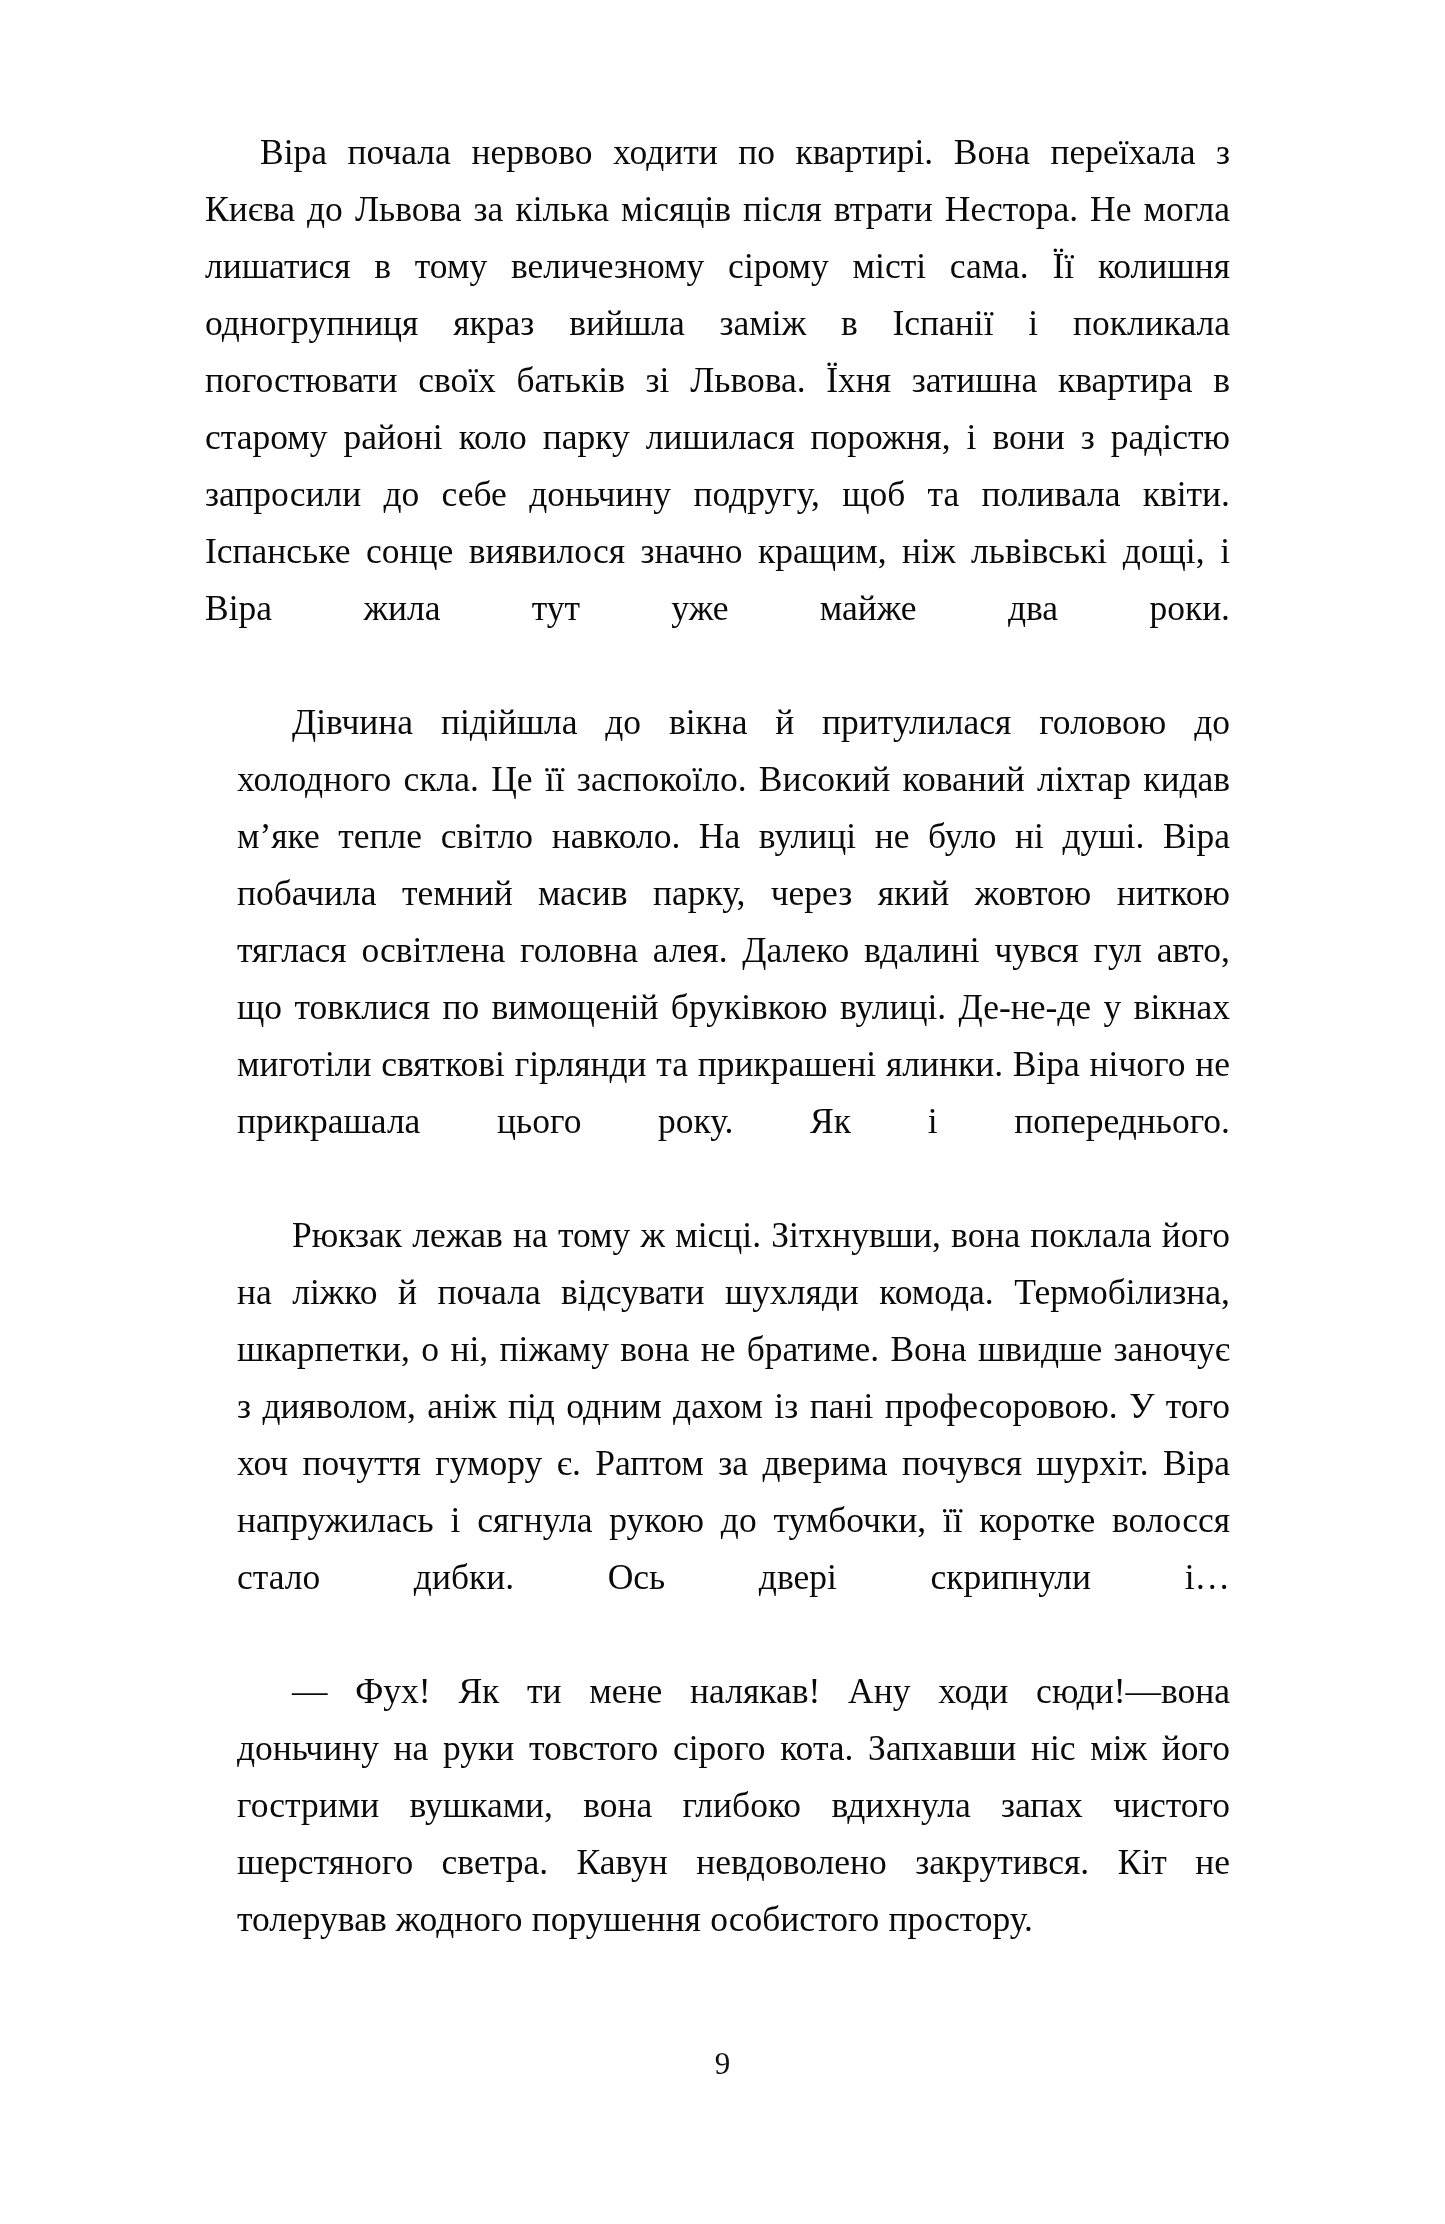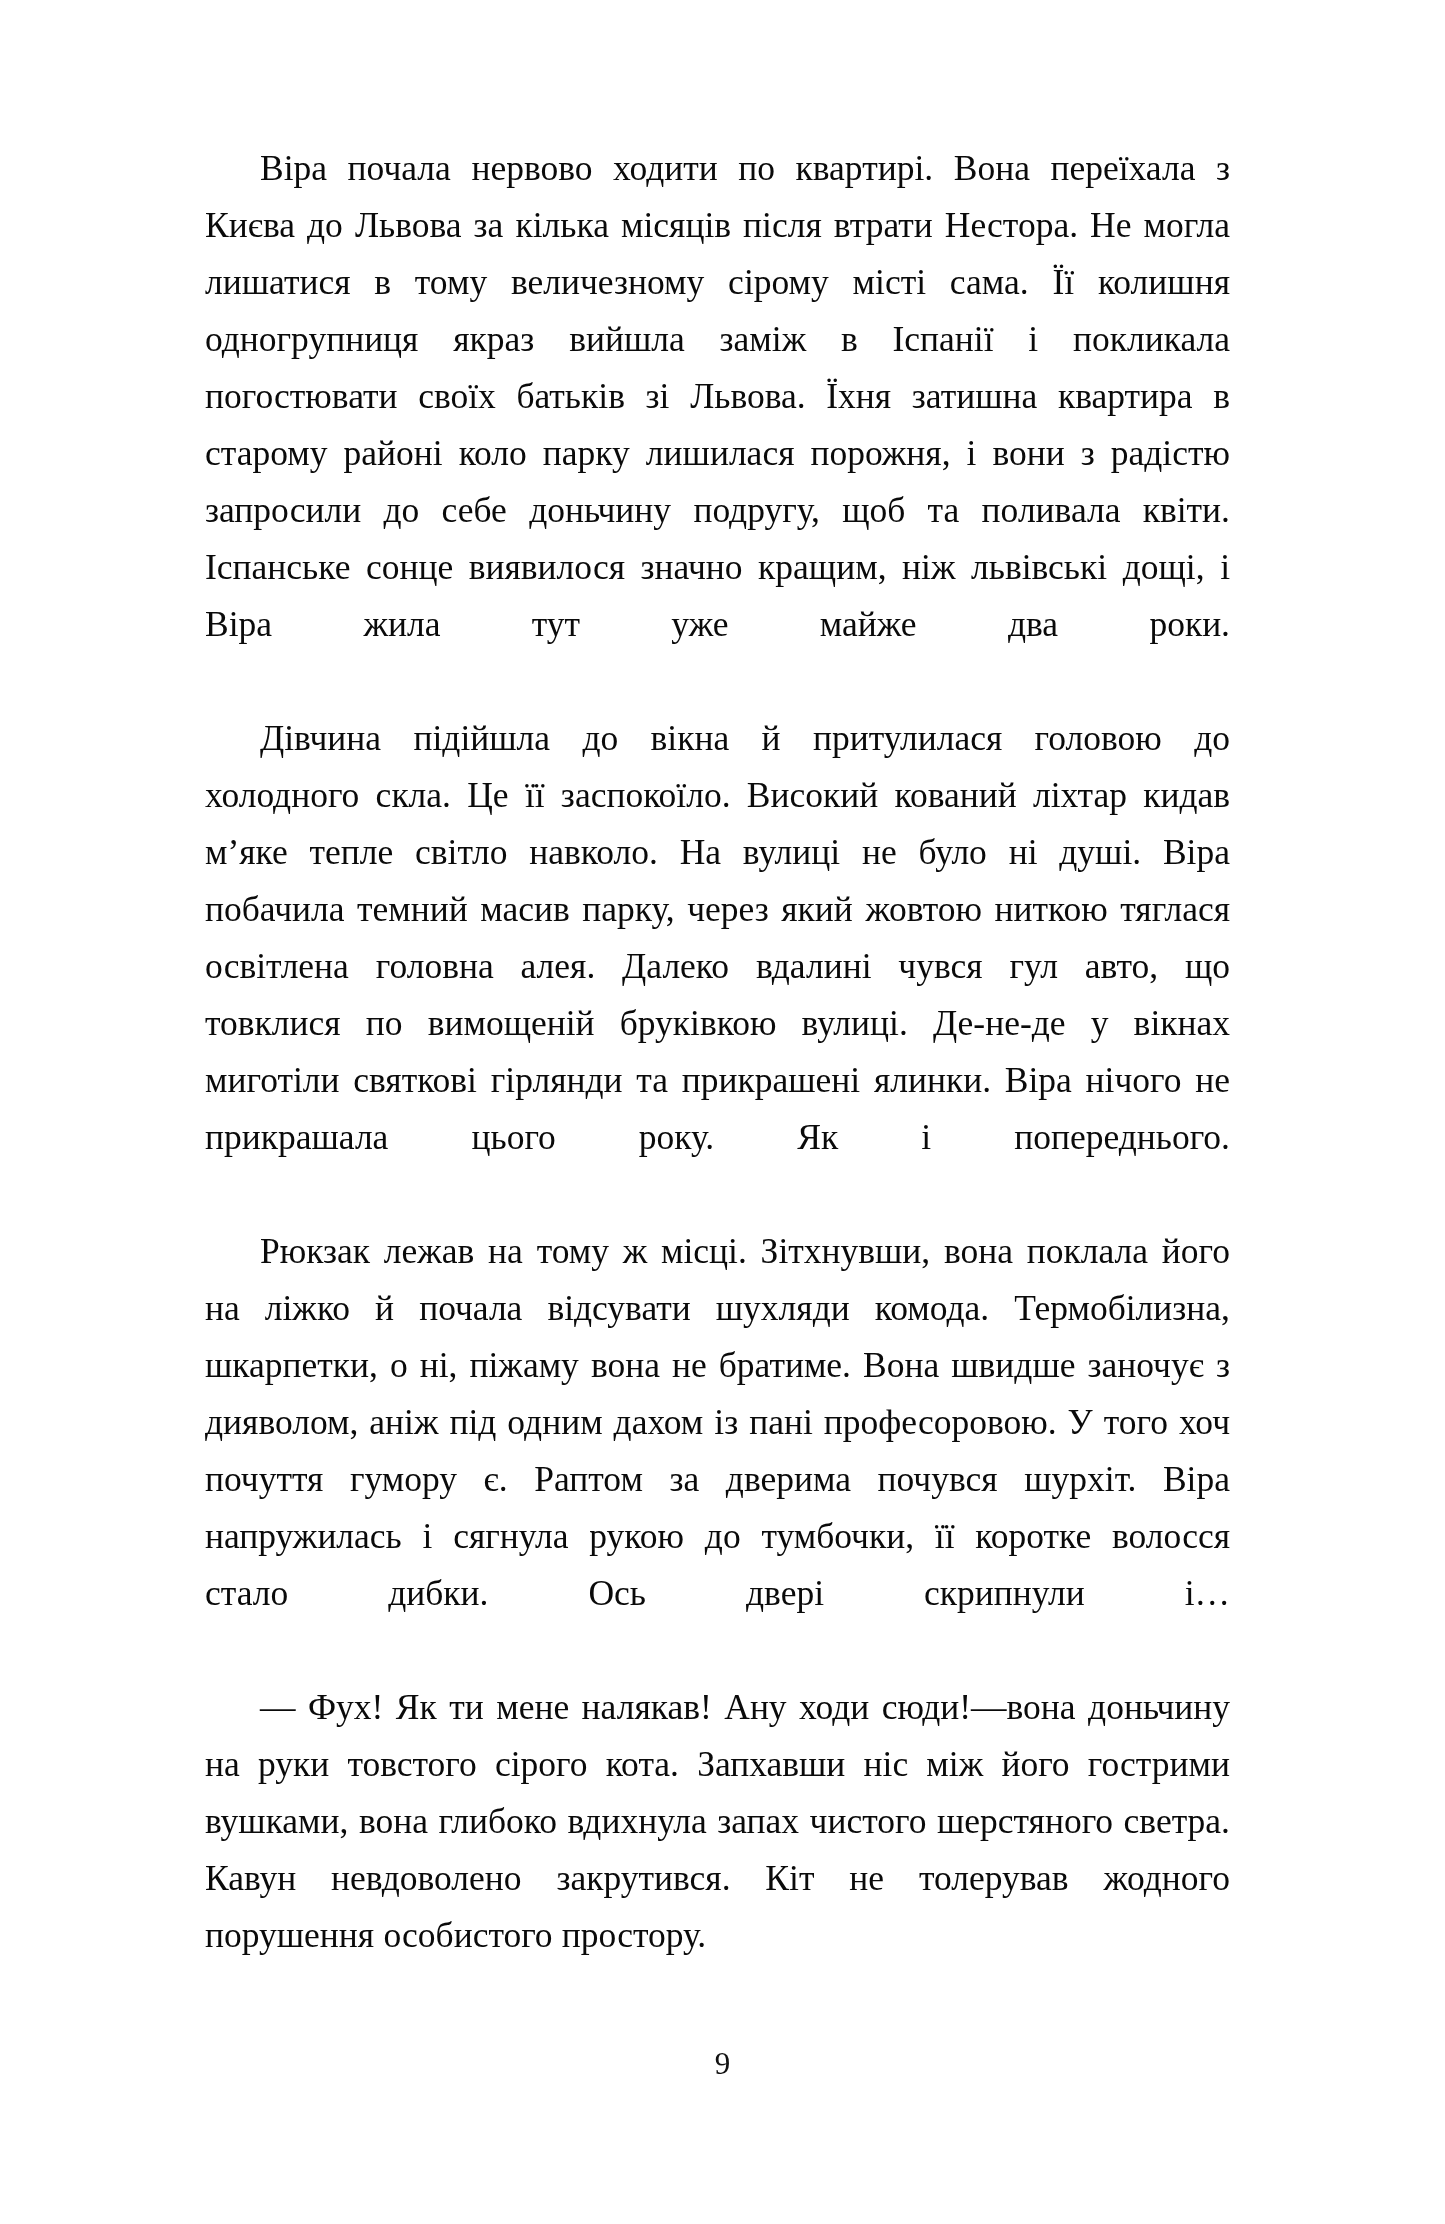--- a/index.html
+++ b/index.html
@@ -12,39 +12,40 @@
     position: relative;
     width: 1445px;
     height: 2224px;
     background: #ffffff;
     overflow: hidden;
     box-sizing: border-box;
   }
   .text-block {
     position: absolute;
     left: 205px;
-    top: 140px;
+    top: 124px;
     width: 1025px;
   }
   .para {
     margin: 0;
     font-family: "Liberation Serif", "DejaVu Serif", serif;
     font-size: 35.5px;
     line-height: 57px;
     color: #0a0a0a;
     text-align: justify;
     text-justify: inter-word;
     text-indent: 55px;
     hyphens: manual;
     -webkit-hyphens: manual;
     word-spacing: 0.01em;
     letter-spacing: 0.0px;
   }
   .para + .para {
     margin-top: 0;
+    margin-left: 32px;
   }
   
   .para::after {
     content: "";
     display: inline-block;
     width: 100%;
   }
   .para.no-stretch::after {
     content: none;
   }

